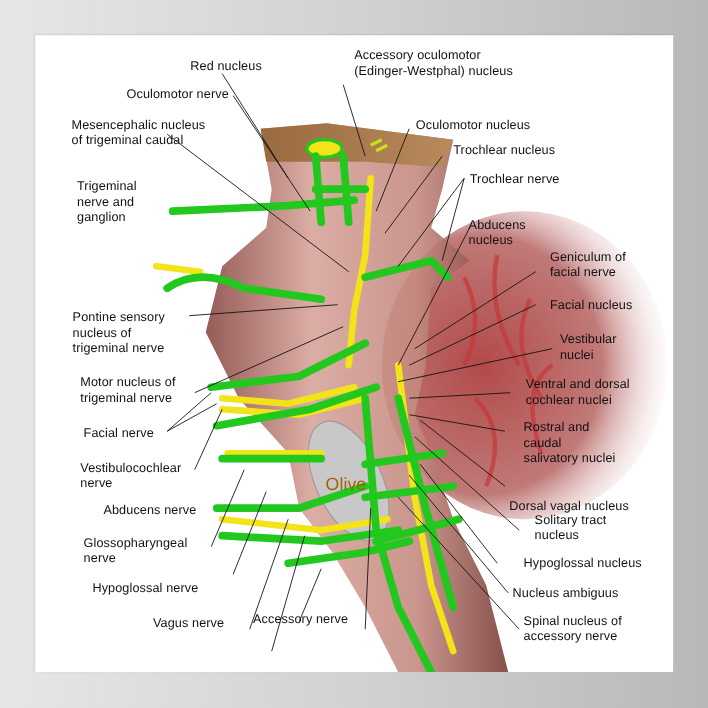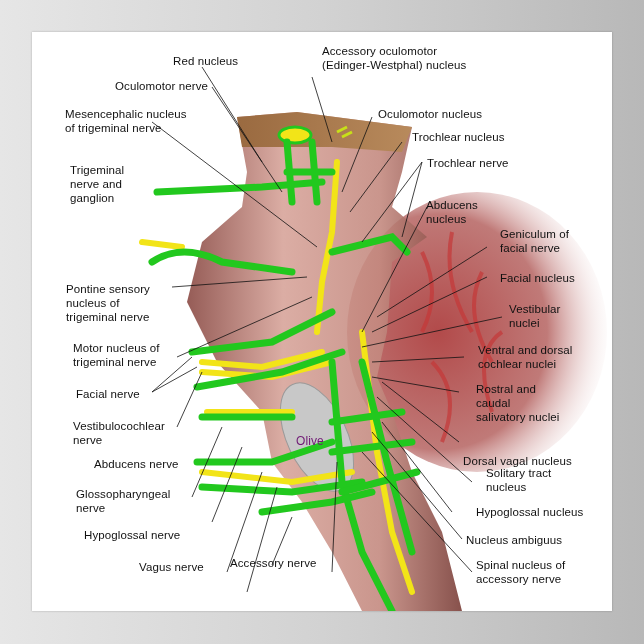--- a/index.html
+++ b/index.html
@@ -11,21 +11,21 @@
   .poster {
     position:absolute; left:32px; top:32px; width:580px; height:579px;
     background:#ffffff; box-shadow: 0 0 2px rgba(0,0,0,0.25);
     overflow:hidden;
   }
   svg.art { position:absolute; left:0; top:0; }
   .lbl {
     position:absolute; font-weight:normal; font-size:11.5px; line-height:14px;
     color:#111; white-space:pre-line; letter-spacing:0.1px;
   }
-  .olive { color:#701a75; font-weight:normal; font-size:12px; }
+  .olive { color:#a16207; font-weight:normal; font-size:16px; }
 </style>
 </head>
 <body>
 
 <div class="poster">
   <svg class="art" width="580" height="579" viewBox="0 0 580 579">
     <defs>
       <linearGradient id="tissue" x1="0" x2="1" y1="0" y2="0">
         <stop offset="0" stop-color="#8a4a44"></stop>
         <stop offset="0.35" stop-color="#d7a49a"></stop>
@@ -112,21 +112,21 @@
       <line x1="195" y1="540" x2="230" y2="440"></line>
       <line x1="215" y1="560" x2="245" y2="455"></line>
       <line x1="240" y1="533" x2="260" y2="485"></line>
       <line x1="300" y1="540" x2="305" y2="430"></line>
     </g>
   </svg>
 
   <div class="lbl" style="left:141px;top:22px;">Red nucleus</div>
   <div class="lbl" style="left:83px;top:47px;">Oculomotor nerve</div>
   <div class="lbl" style="left:33px;top:75px;">Mesencephalic nucleus
-of trigeminal nerve</div>
+of trigeminal caudal</div>
   <div class="lbl" style="left:38px;top:131px;">Trigeminal
 nerve and
 ganglion</div>
   <div class="lbl" style="left:34px;top:250px;">Pontine sensory
 nucleus of
 trigeminal nerve</div>
   <div class="lbl" style="left:41px;top:309px;">Motor nucleus of
 trigeminal nerve</div>
   <div class="lbl" style="left:44px;top:355px;">Facial nerve</div>
   <div class="lbl" style="left:41px;top:387px;">Vestibulocochlear

